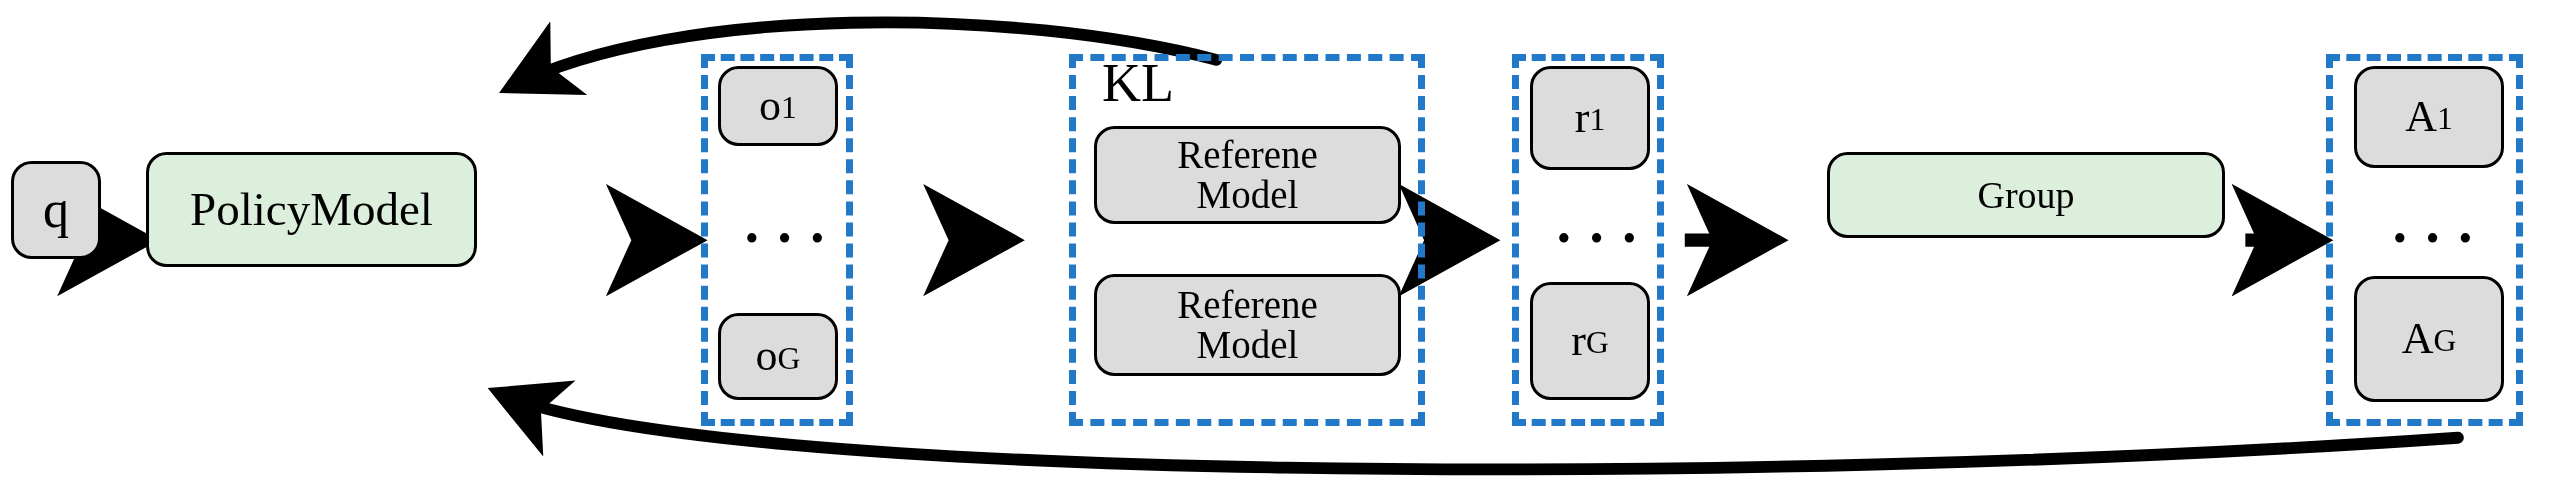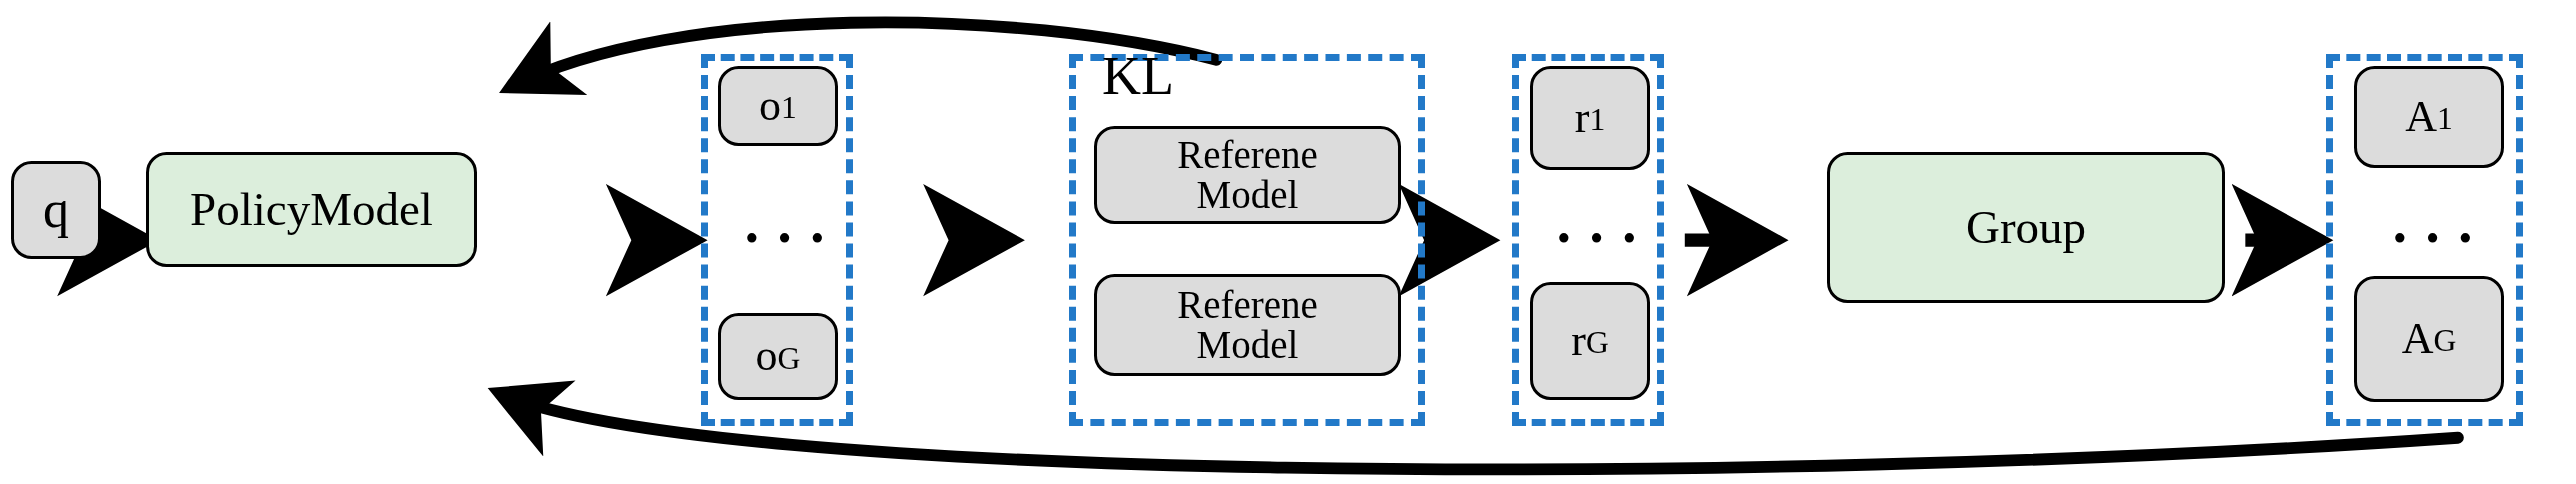--- a/index.html
+++ b/index.html
@@ -129,42 +129,42 @@
     <span>o</span>
       <span class="sub">1</span>
   </div>
   <div class="ellipsis" style="left:745px; top:219px; font-size:39px;">• • •</div>
   <div class="node gray" style="left:718px; top:313px; width:120px; height:87px; font-size:44px;">
     <span>o</span>
       <span class="sub">G</span>
   </div>
 
   <div class="group-box" style="left:1069px; top:54px; width:356px; height:372px;"></div>
-  <div class="group-label" style="left:1102px; top:49px; font-size:54px;">KL</div>
+  <div class="group-label" style="left:1102px; top:56px; font-size:54px;">KL</div>
   <div class="node gray" style="left:1094px; top:126px; width:307px; height:98px; font-size:39px; flex-direction:column;">
     <span>Referene</span>
     <span>Model</span>
   </div>
   <div class="node gray" style="left:1094px; top:274px; width:307px; height:102px; font-size:39px; flex-direction:column;">
     <span>Referene</span>
     <span>Model</span>
   </div>
 
   <div class="group-box" style="left:1512px; top:54px; width:152px; height:372px;"></div>
   <div class="node gray" style="left:1530px; top:66px; width:120px; height:104px; font-size:44px;">
     <span>r</span>
       <span class="sub">1</span>
   </div>
   <div class="ellipsis" style="left:1557px; top:219px; font-size:39px;">• • •</div>
   <div class="node gray" style="left:1530px; top:282px; width:120px; height:118px; font-size:44px;">
     <span>r</span>
       <span class="sub">G</span>
   </div>
 
-  <div class="node green" style="left:1827px; top:152px; width:398px; height:151px; font-size:47px; flex-direction:column;">
+  <div class="node green" style="left:1827px; top:152px; width:398px; height:86px; font-size:38px; flex-direction:column;">
     <span>Group</span>
   </div>
 
   <div class="group-box" style="left:2326px; top:54px; width:197px; height:372px;"></div>
   <div class="node gray" style="left:2354px; top:66px; width:150px; height:102px; font-size:44px;">
     <span>A</span>
       <span class="sub">1</span>
   </div>
   <div class="ellipsis" style="left:2393px; top:219px; font-size:39px;">• • •</div>
   <div class="node gray" style="left:2354px; top:276px; width:150px; height:126px; font-size:44px;">

